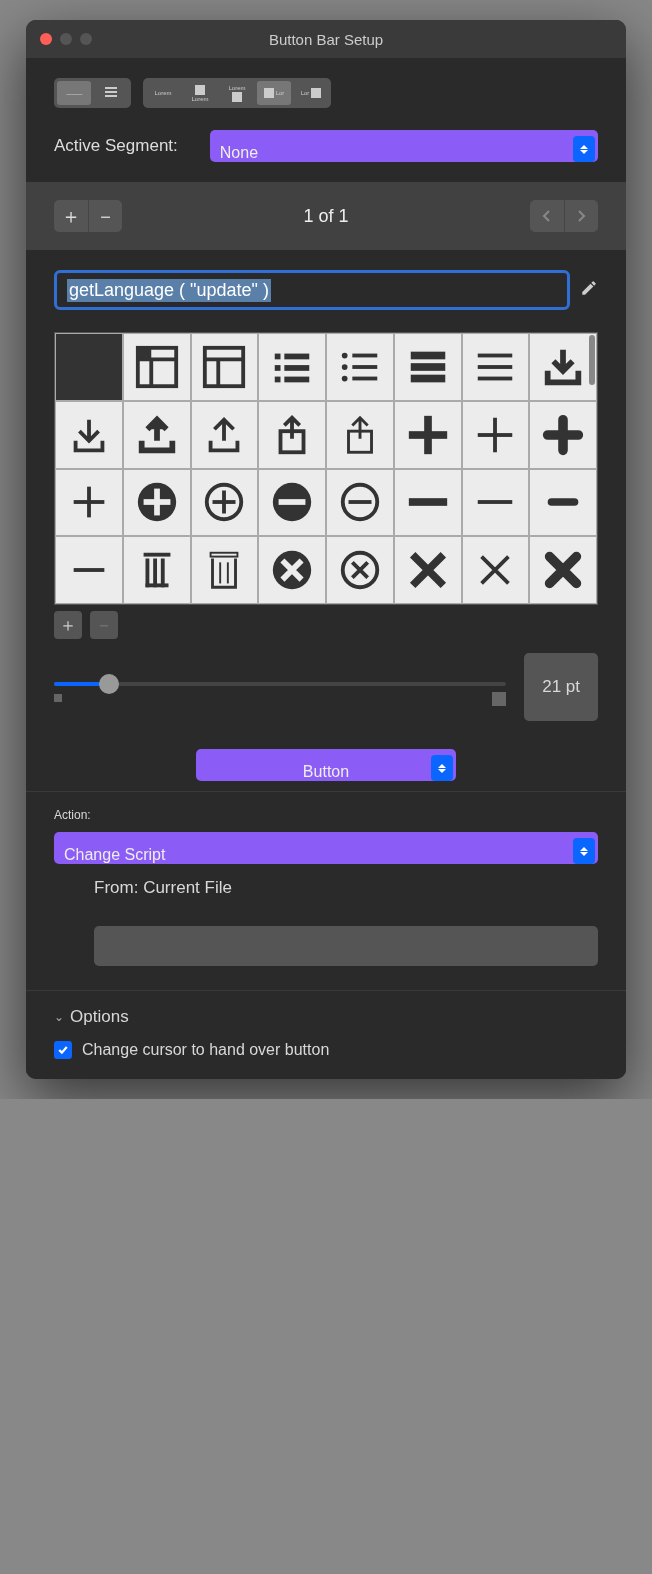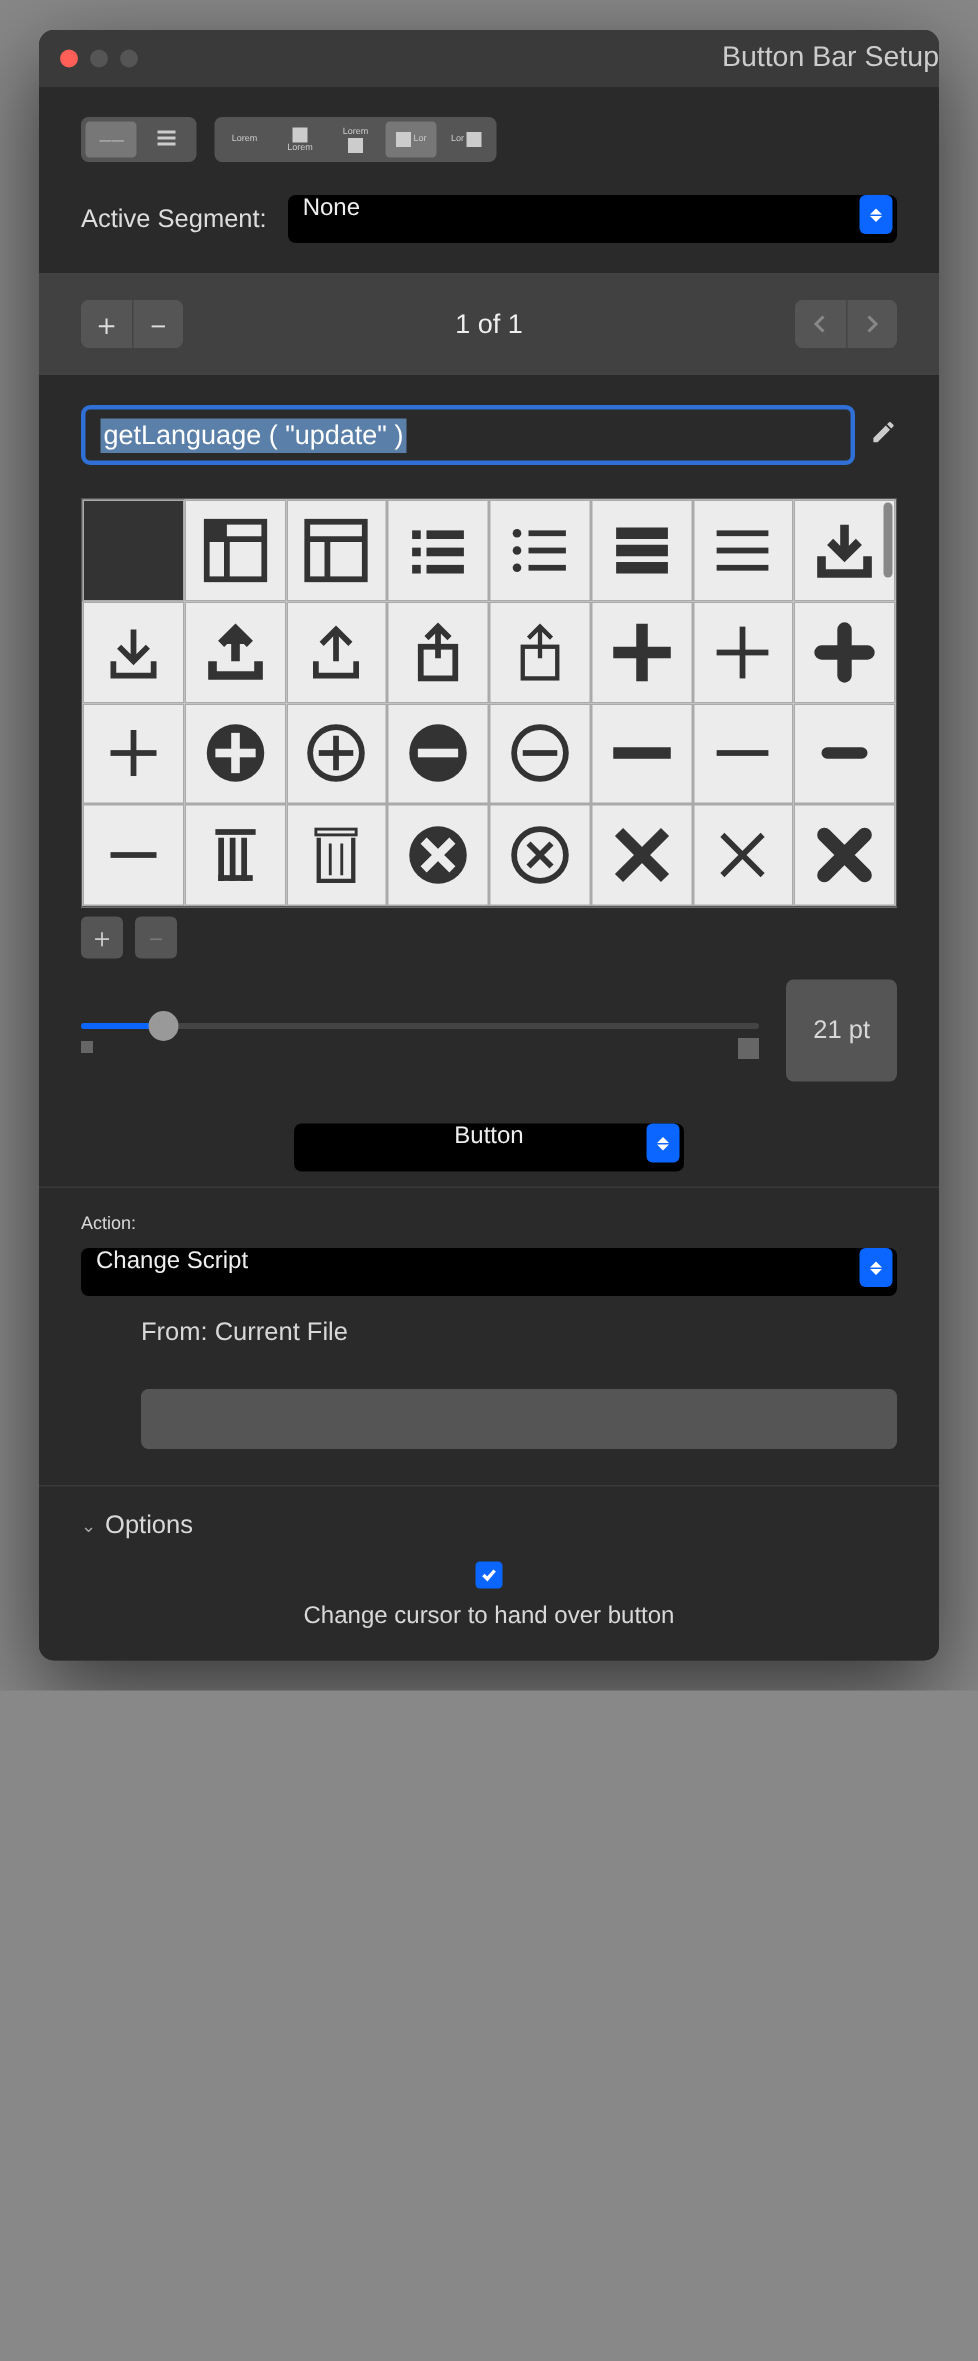--- a/index.html
+++ b/index.html
@@ -23,21 +23,21 @@
   background: #3a3a3a;
   display: flex;
   align-items: center;
   padding: 0 14px;
   position: relative;
 }
 .traffic-lights { display: flex; gap: 8px; }
 .light { width: 12px; height: 12px; border-radius: 50%; }
 .light.red { background: #ff5f57; }
 .light.gray { background: #555; }
-.title-text { position: absolute; width: 100%; text-align: right; left: 0; color: #ccc; font-size: 19px; font-weight: 500; }
+.title-text { position: absolute; width: 100%; text-align: center; left: 0; color: #ccc; font-size: 15px; font-weight: 500; }
 
 .section { padding: 20px 28px; }
 .section.dark { background: #2a2a2a; }
 .section.mid { background: #414141; padding: 18px 28px; }
 
 .layout-row { display: flex; gap: 12px; align-items: center; margin-bottom: 22px; }
 .seg-group {
   display: flex;
   background: #555;
   border-radius: 5px;
@@ -55,30 +55,30 @@
   color: #ccc;
   position: relative;
 }
 .seg-btn.selected { background: #777; }
 .seg-btn .dashes::before { content: "— —"; font-size: 8px; letter-spacing: -1px; }
 .seg-btn .bars { width: 12px; height: 12px; display: flex; flex-direction: column; gap: 2px; }
 .seg-btn .bars div { height: 2px; background: #ccc; }
 .mini-sq { width: 10px; height: 10px; background: #ccc; }
 .mini-label { font-size: 6px; }
 
-.row { display: flex; align-items: center; gap: 14px; }
+.row { display: flex; align-items: center; gap: 32px; }
 .row.between { justify-content: space-between; }
 .label { color: #ddd; font-size: 17px; }
 
 .select {
-  background: #000000;
+  background: #8b5cf6;
   border-radius: 5px;
   height: 32px;
   display: flex;
-  align-items: flex-start;
+  align-items: flex-end;
   padding: 0 10px;
   flex: 1;
   position: relative;
   color: #eee;
   font-size: 16px;
 }
 .select .arrows {
   position: absolute;
   right: 3px;
   width: 22px;
@@ -169,21 +169,21 @@
 .from-row { font-size: 17px; margin-bottom: 28px; }
 .script-row { display: flex; gap: 8px; align-items: center; margin-bottom: 14px; }
 .script-row .select { flex: 1; }
 .diamond-btn { width: 36px; height: 32px; background: #555; border-radius: 5px; display: flex; align-items: center; justify-content: center; }
 .diamond-btn svg { width: 16px; height: 16px; stroke: #ccc; fill: none; stroke-width: 1.5; }
 .param-input { height: 40px; background: #555; border-radius: 5px; margin-top: 6px; }
 
 .options-header { display: flex; align-items: center; gap: 6px; font-size: 17px; margin-bottom: 12px; }
 .chevron { font-size: 12px; color: #aaa; }
 
-.checkbox-row { display: flex; align-items: center; gap: 10px; margin-top: 14px; font-size: 16px; flex-direction: column; }
+.checkbox-row { display: flex; align-items: center; gap: 10px; margin-top: 14px; font-size: 16px; }
 .checkbox { width: 18px; height: 18px; background: #0a66ff; border-radius: 3px; display: flex; align-items: center; justify-content: center; }
 .checkbox svg { width: 12px; height: 12px; stroke: #fff; stroke-width: 3; fill: none; }
 </style>
 </head>
 <body>
 
 <div class="window">
 
   <div class="titlebar">
     <div class="traffic-lights">

